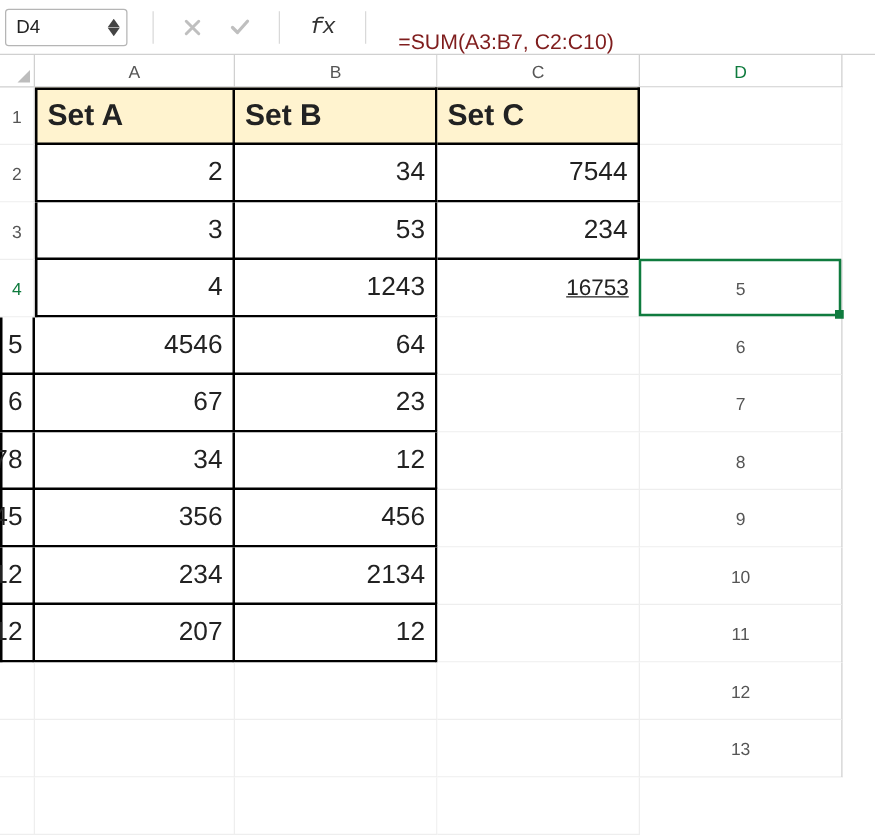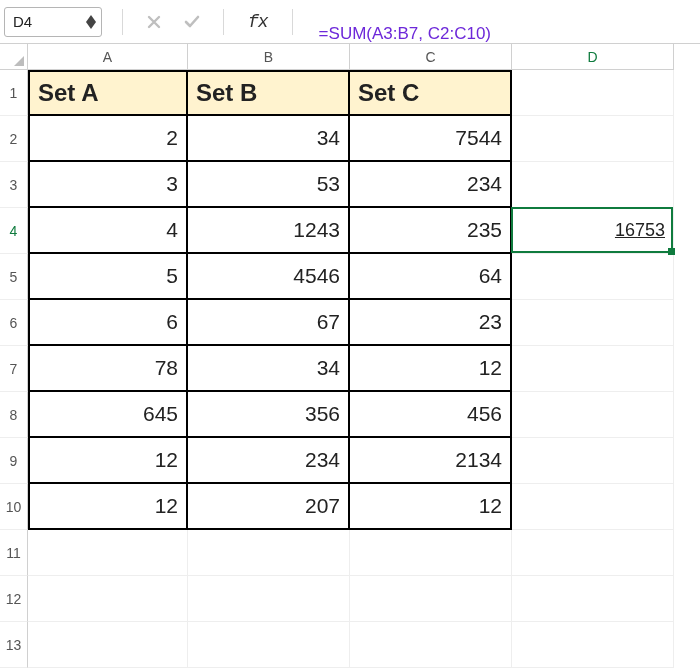--- a/index.html
+++ b/index.html
@@ -61,21 +61,21 @@
     color: #333;
     letter-spacing: -1px;
     padding: 0 4px;
   }
   .formula-input {
     flex: 1;
     height: 30px;
     border: none;
     outline: none;
     font-size: 17px;
-    color: #6d28d9;
+    color: #7f1d1d;
     padding-left: 6px;
     background: transparent;
     margin-top: 25px;
   }
 
   
   .sheet {
     display: grid;
     grid-template-columns: 28px 160px 162px 162px 162px;
     grid-auto-rows: 44px;
@@ -223,21 +223,20 @@
     <div class="cell data colC">7544</div>
     <div class="cell d-col"></div>
     <div class="row-head">3</div>
     <div class="cell data colA">3</div>
     <div class="cell data colB">53</div>
     <div class="cell data colC">234</div>
     <div class="cell d-col"></div>
     <div class="row-head active">4</div>
     <div class="cell data colA">4</div>
     <div class="cell data colB">1243</div>
-    <div class="cell data colC">235</div>
     <div class="cell d-col">16753</div>
     <div class="row-head">5</div>
     <div class="cell data colA">5</div>
     <div class="cell data colB">4546</div>
     <div class="cell data colC">64</div>
     <div class="cell d-col"></div>
     <div class="row-head">6</div>
     <div class="cell data colA">6</div>
     <div class="cell data colB">67</div>
     <div class="cell data colC">23</div>

